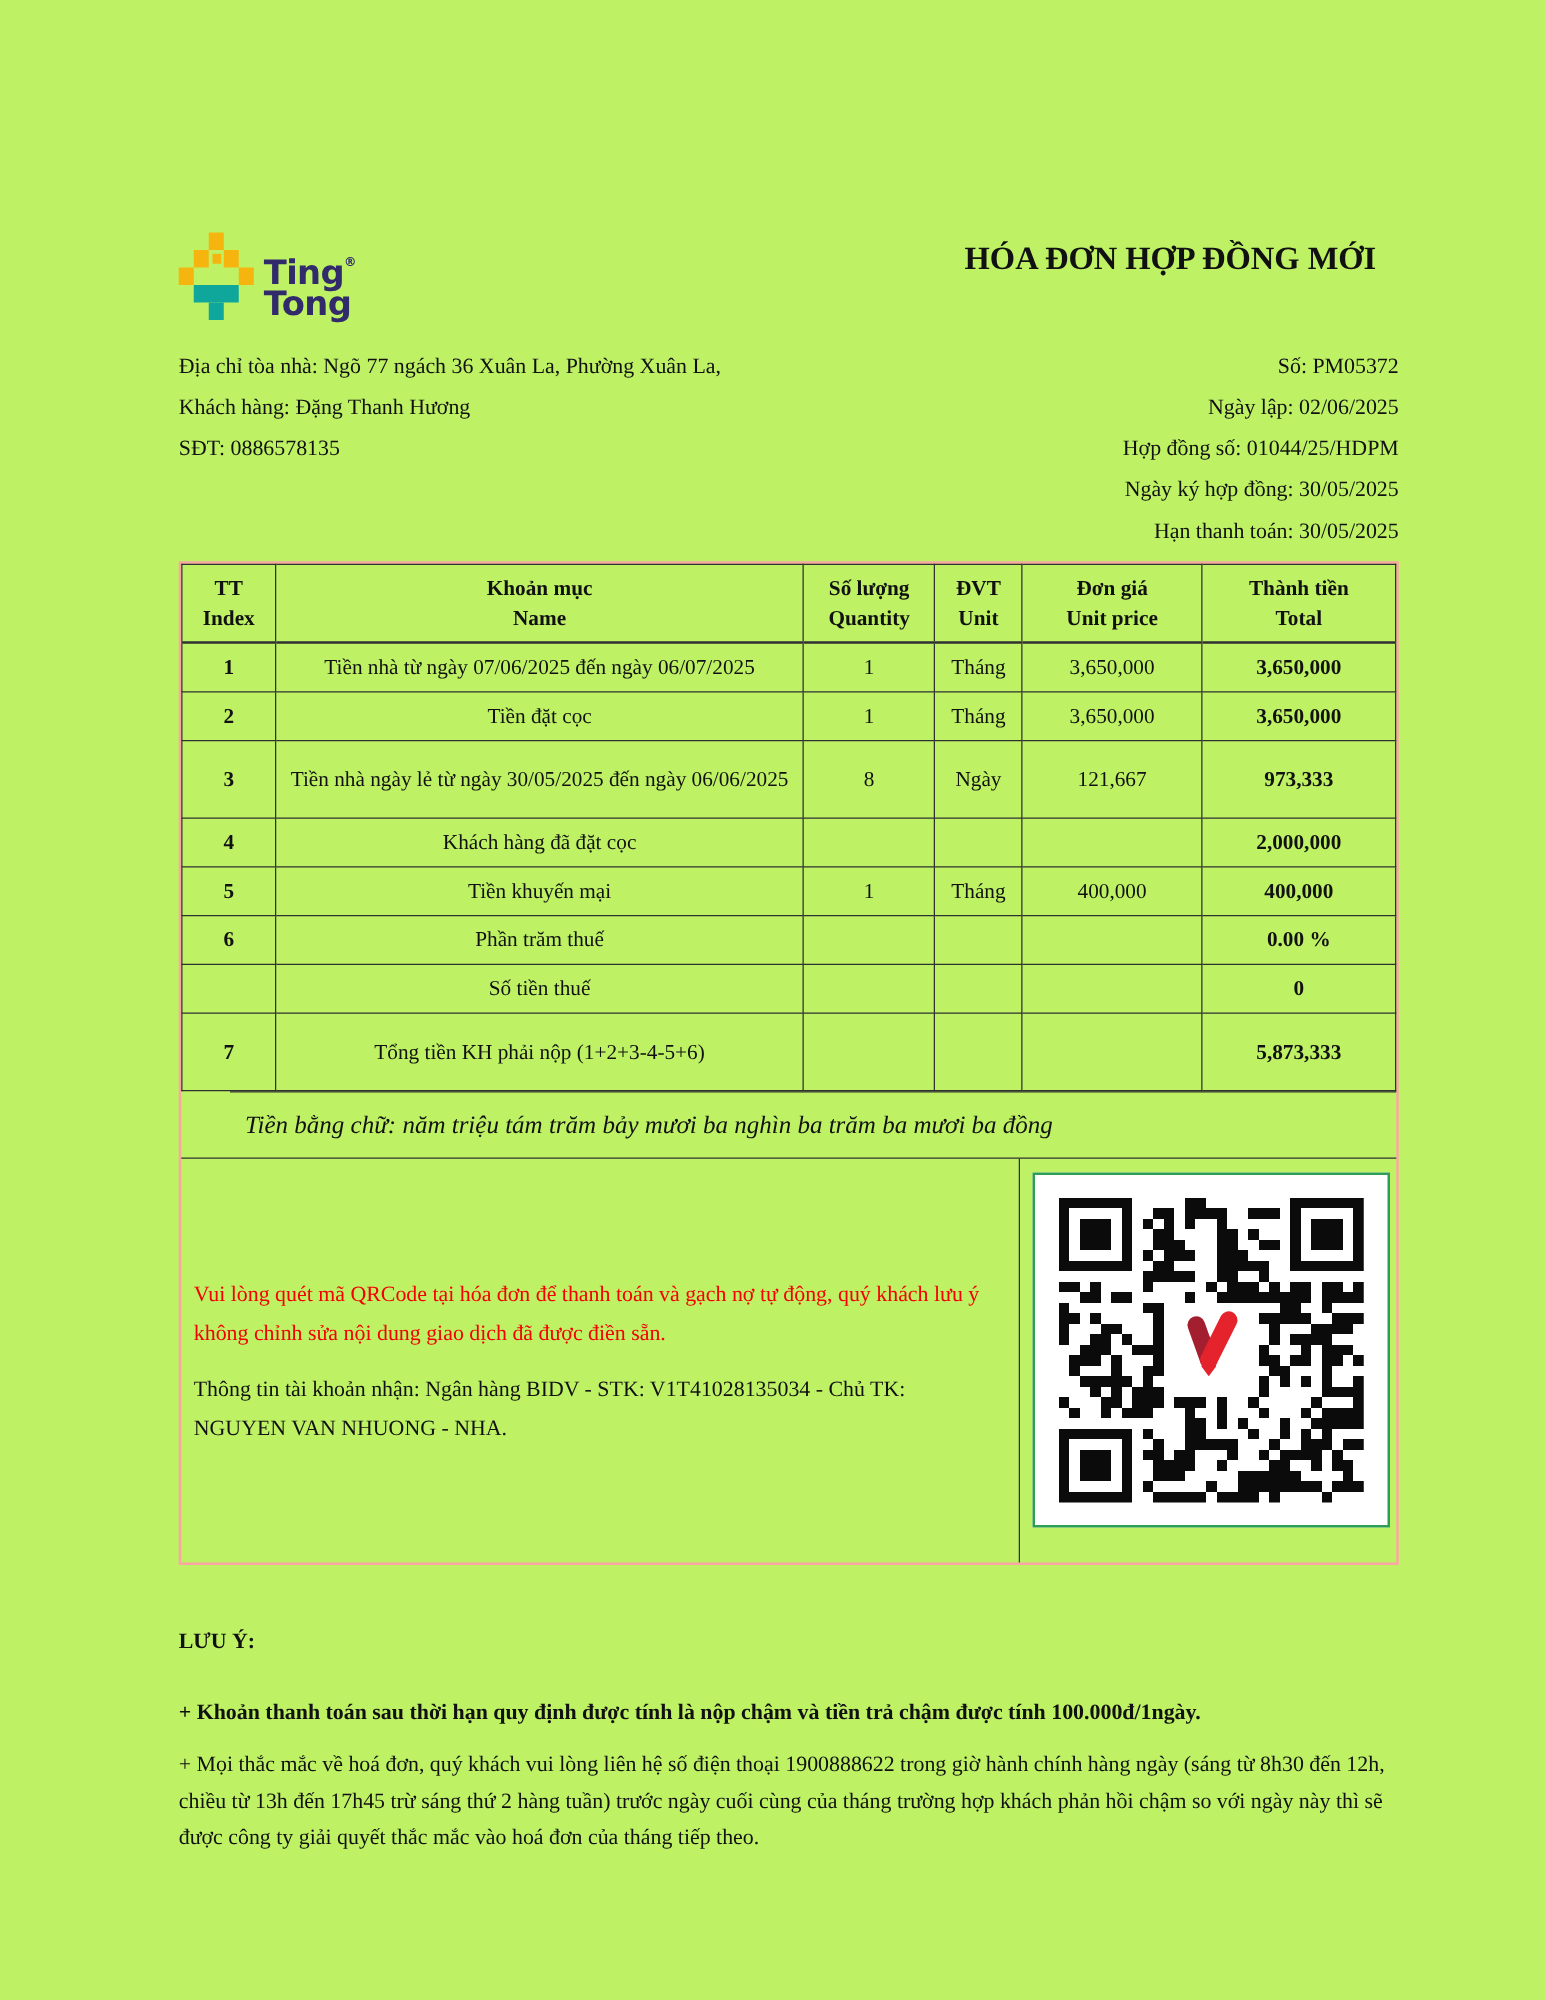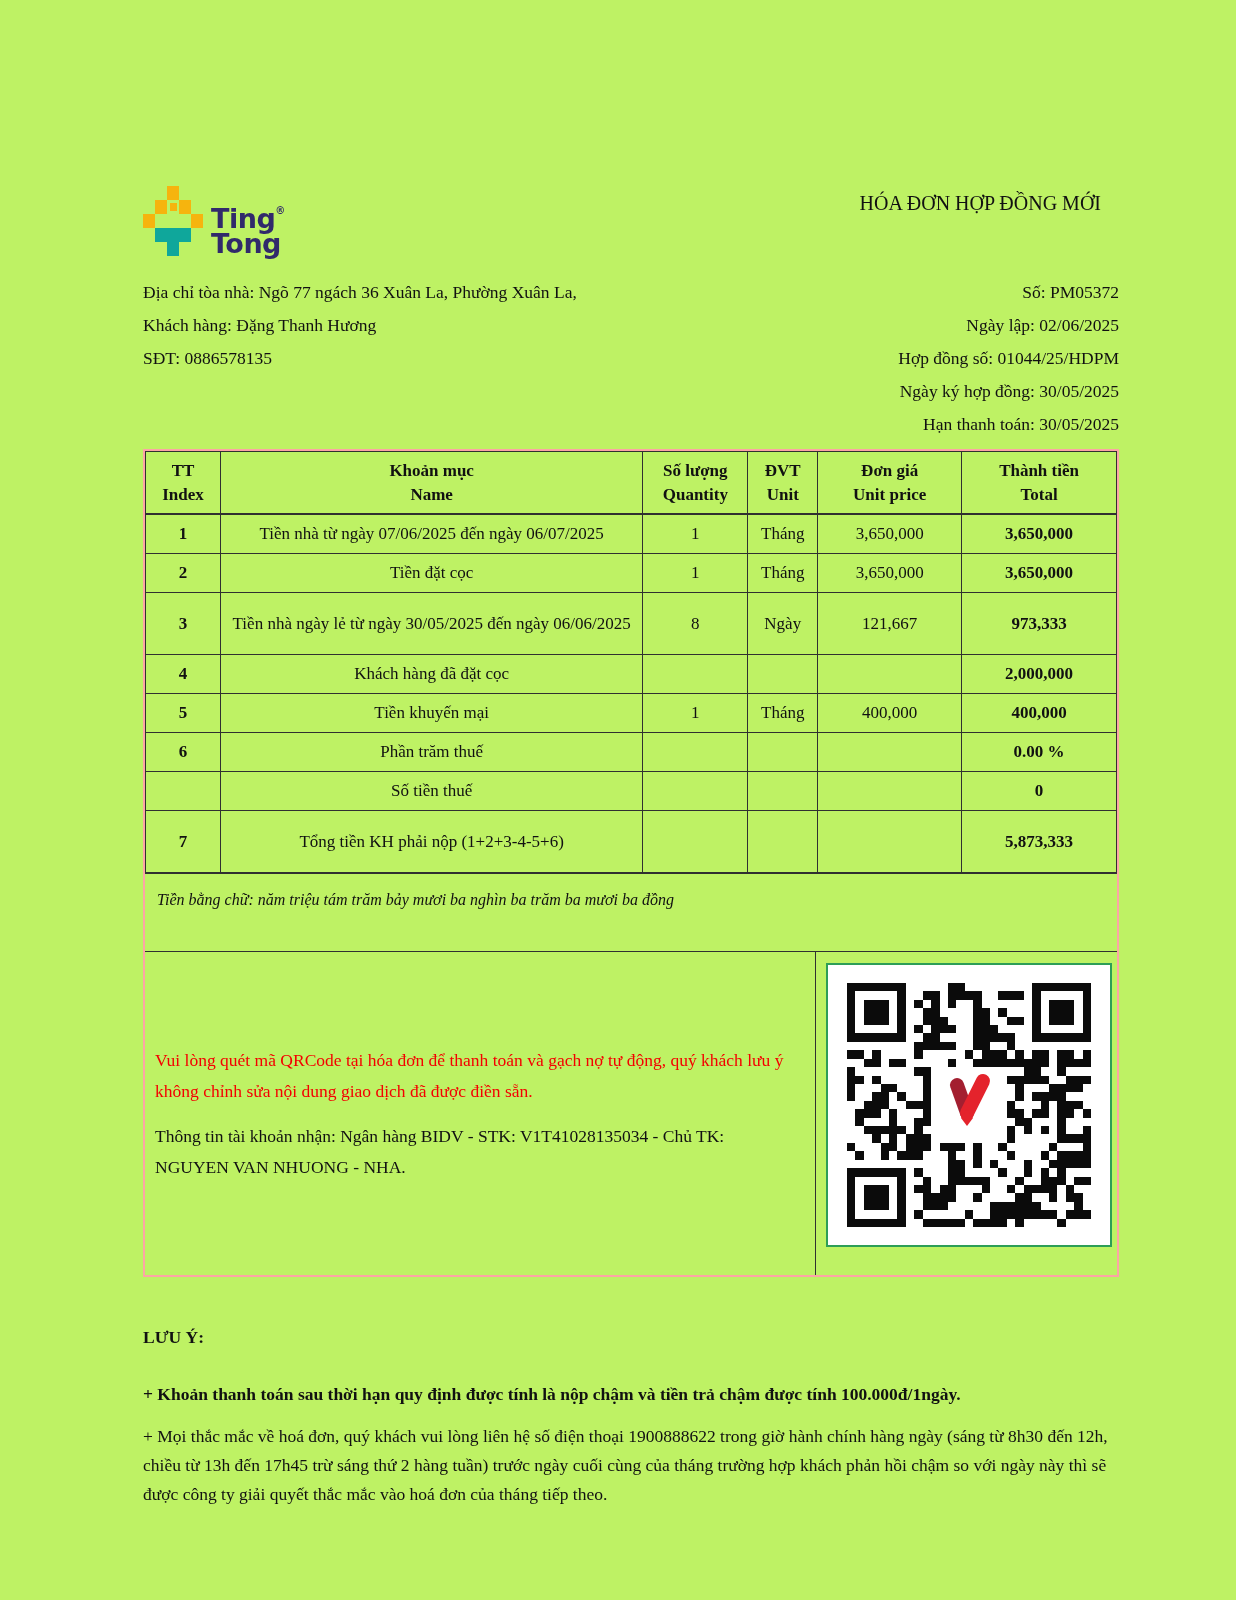--- a/index.html
+++ b/index.html
@@ -8,45 +8,45 @@
   .content{position:absolute;left:143px;top:0;width:976px;}
 
   
   .header-row{position:relative;margin-top:186px;height:78px;}
   .logo{display:flex;align-items:flex-start;gap:8px;}
   .logo-icon{position:relative;width:60px;height:70px;}
   .logo-icon div{position:absolute;}
   .wordmark{font-family:"DejaVu Sans","Liberation Sans",sans-serif;font-weight:bold;
             font-size:27px;line-height:25px;color:#312a6b;letter-spacing:-0.5px;margin-top:12px;}
   .wordmark sup{font-size:10px;vertical-align:14px;}
-  .doc-title{position:absolute;right:18px;top:6px;font-size:20px;font-weight:normal;white-space:nowrap;}
+  .doc-title{position:absolute;right:18px;top:6px;font-size:26px;font-weight:bold;white-space:nowrap;}
 
   
   .info-row{display:flex;justify-content:space-between;margin-top:12px;font-size:17.5px;}
   .info-left{width:560px;}
   .info-right{text-align:right;}
   .info-line{line-height:33px;}
   .b{font-weight:normal;}
 
   
   .invoice-box{margin-top:8px;border:2px solid #fca5a5;}
   table.items{width:100%;border-collapse:collapse;font-size:17px;}
   table.items th,table.items td{border:1px solid #303030;text-align:center;vertical-align:middle;padding:2px 4px;}
   table.items th{height:57px;font-weight:bold;line-height:24px;border-bottom:2px solid #303030;}
   table.items td{height:34px;}
   td.name-cell{text-align:left;padding-left:12px;padding-right:10px;}
   td.total-cell{font-weight:bold;}
   td.tt-cell{font-weight:bold;}
   tr.tall td{height:57px;}
 
   .words-row{border-top:1px solid #303030;height:52px;display:flex;align-items:center;
-             padding-left:12px;font-size:16px;font-style:italic;}
+             padding-left:12px;font-size:20px;font-style:italic;margin-left:39px;}
   .words-row .b{font-style:italic;}
 
-  .qr-section{border-top:1px solid #303030;display:flex;height:323px;margin-top:25px;}
+  .qr-section{border-top:1px solid #303030;display:flex;height:323px;}
   .qr-text-cell{width:671px;border-right:1px solid #303030;box-sizing:border-box;
                 display:flex;flex-direction:column;justify-content:center;padding:0 14px 0 10px;font-size:17.5px;line-height:31px;}
   .qr-notice{color:#f40000;margin:0 0 14px 0;}
   .qr-account{margin:0;}
   .qr-code-cell{flex:1;position:relative;}
   .qr-frame{position:absolute;left:10px;top:11px;width:282px;height:280px;border:2px solid #2e9e57;
             background:#fff;display:flex;align-items:center;justify-content:center;}
   .qr-frame svg.qr{width:244px;height:244px;}
   .v-logo{position:absolute;left:50%;top:50%;transform:translate(-50%,-50%);width:64px;height:74px;}
 

